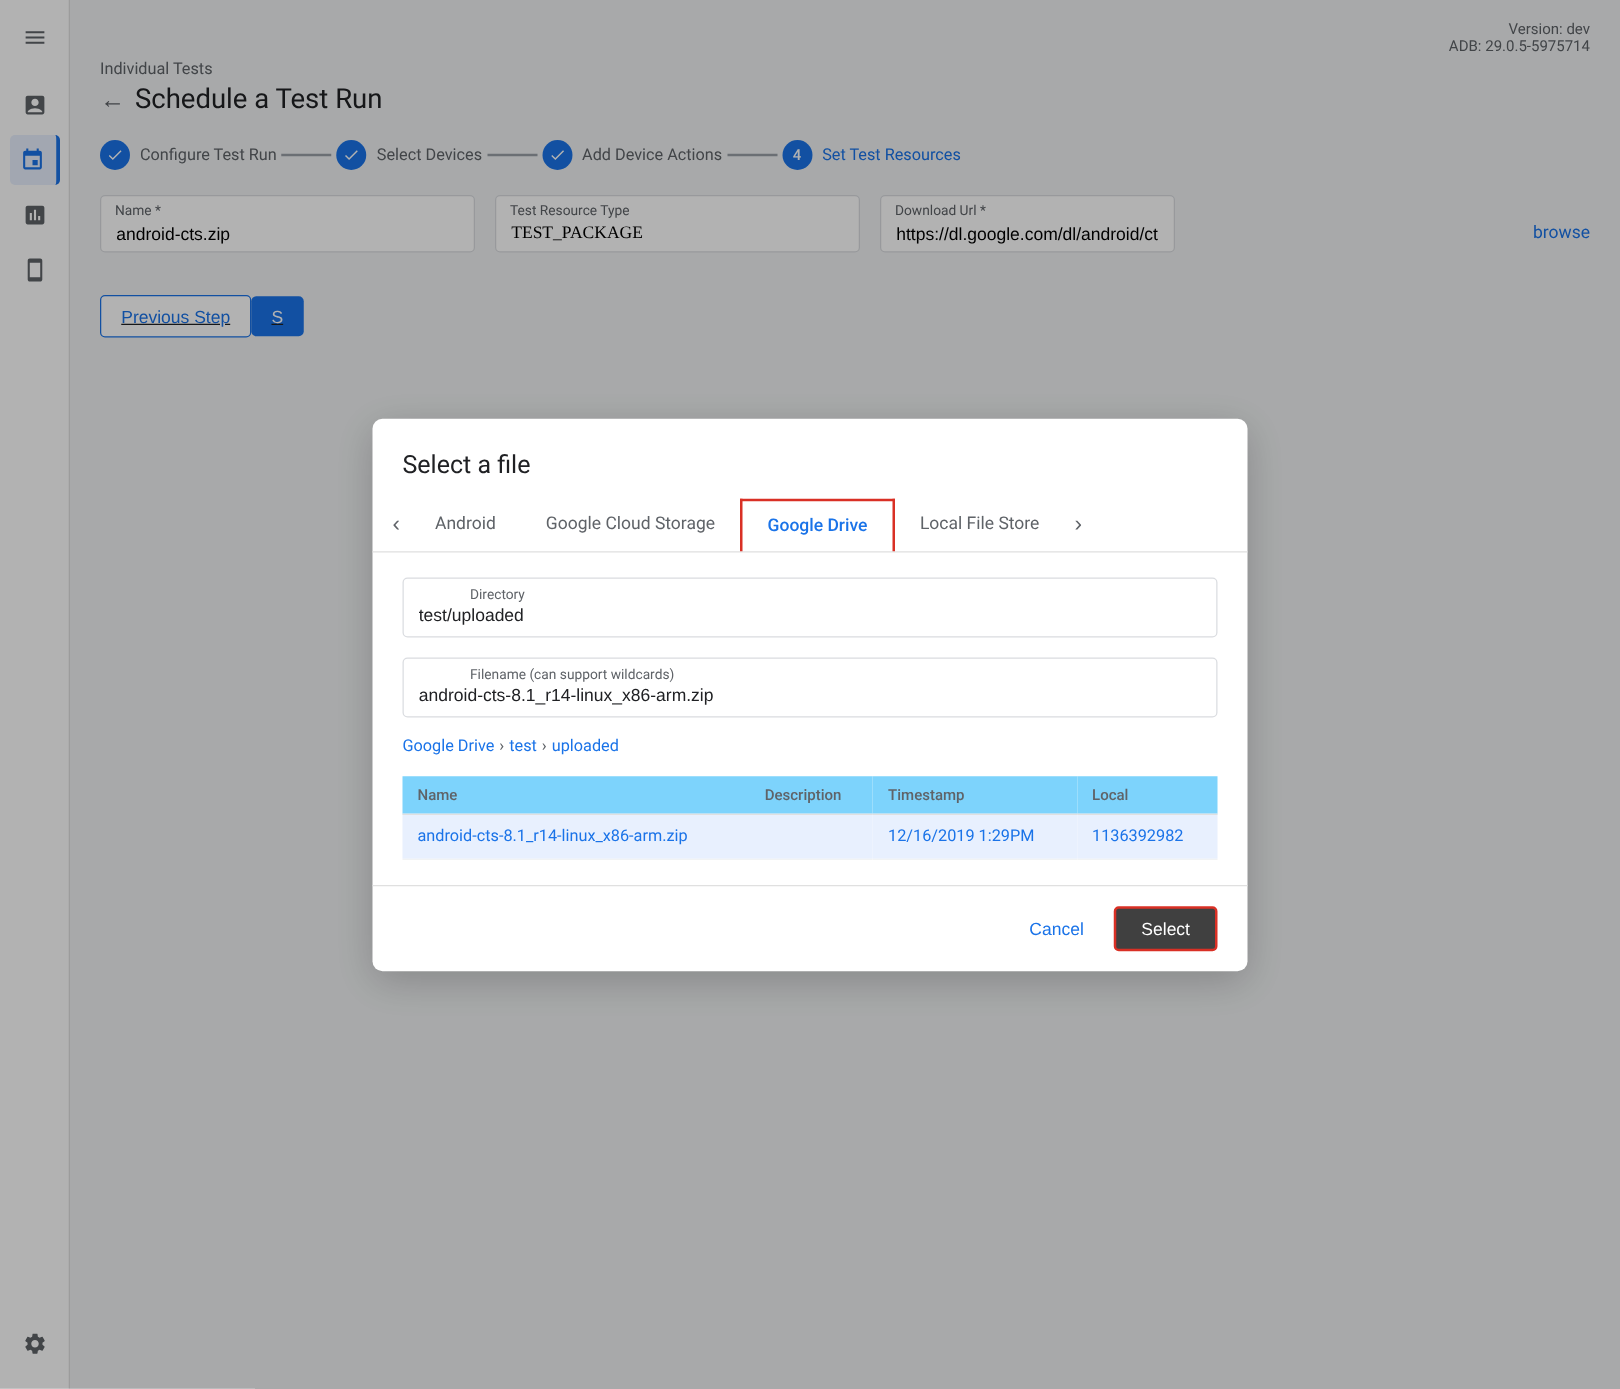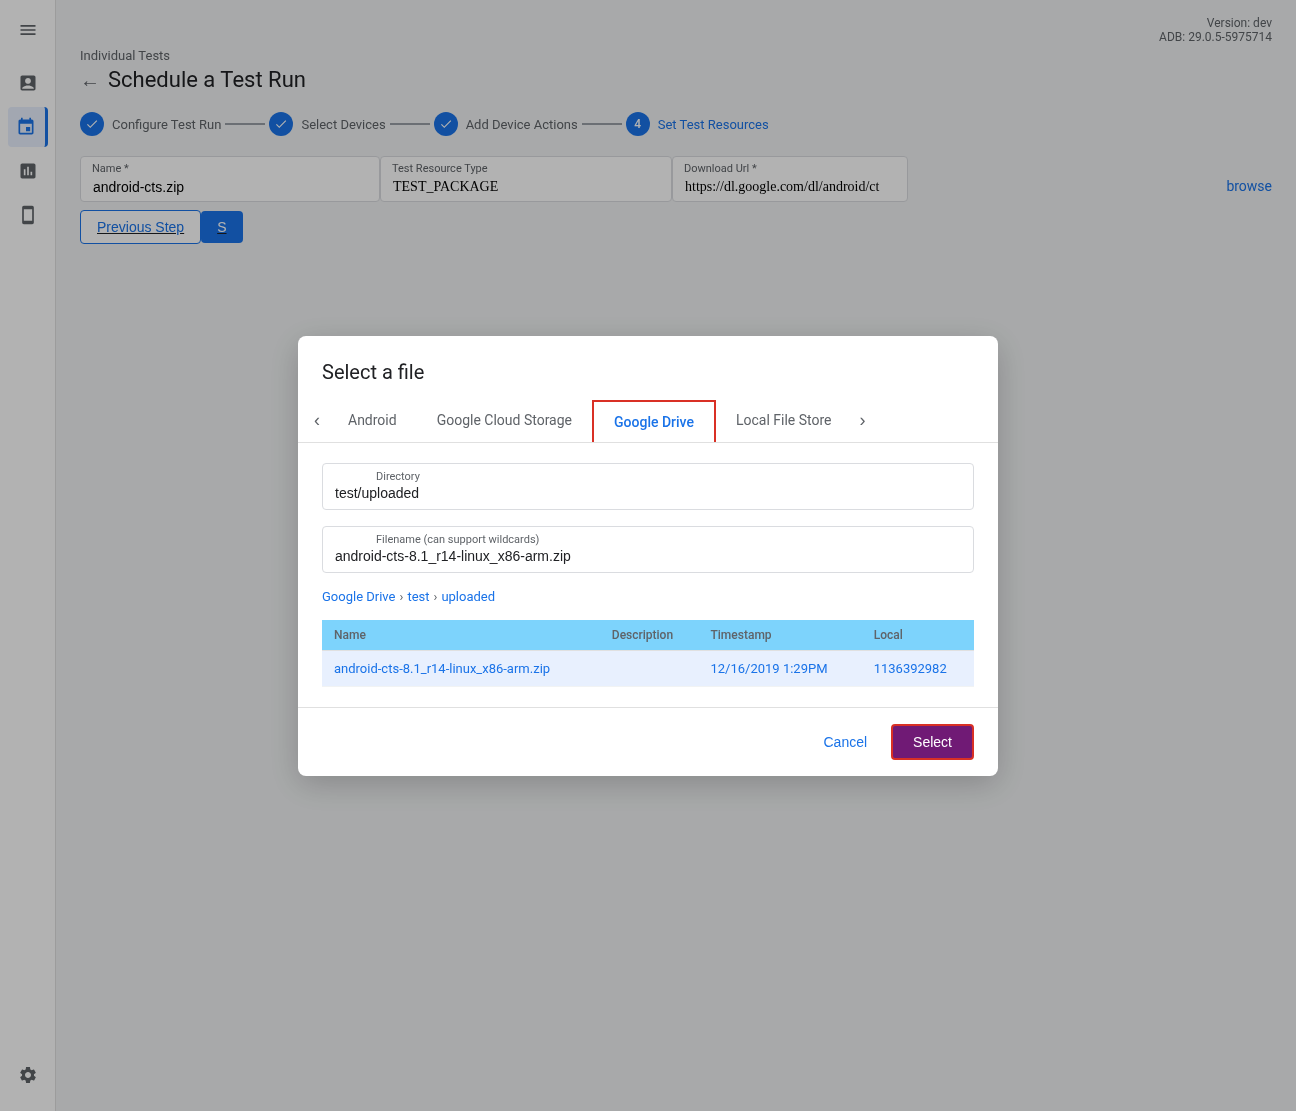--- a/index.html
+++ b/index.html
@@ -31,27 +31,27 @@
     .stepper { display: flex; align-items: center; gap: 0; margin-bottom: 20px; }
     .step { display: flex; align-items: center; gap: 8px; }
     .step-circle { width: 24px; height: 24px; border-radius: 50%; display: flex; align-items: center; justify-content: center; font-size: 12px; font-weight: 500; }
     .step-circle.done { background: #1a73e8; color: #fff; }
     .step-circle.current { background: #1a73e8; color: #fff; }
     .step-label { font-size: 13px; color: #5f6368; }
     .step-label.active { color: #1a73e8; }
     .step-connector { width: 40px; height: 2px; background: #9aa0a6; margin: 0 4px; }
 
     
-    .form-row { display: flex; margin-bottom: 8px; }
+    .form-row { display: flex; gap: 16px; margin-bottom: 34px; }
     .form-field { display: flex; flex-direction: column; position: relative; }
     .form-field label { font-size: 11px; color: #5f6368; margin-bottom: 2px; position: absolute; top: 6px; left: 12px; }
     .form-field input { border: 1px solid #dadce0; border-radius: 4px; padding: 22px 12px 6px; font-size: 14px; background: #fff; width: 300px; }
     .form-field-wide input { width: 292px; font-family: Liberation Serif, serif; }
     .form-field-url { flex: 1; }
-    .form-field-url input { width: 236px; font-family: Liberation Serif, serif; }
+    .form-field-url input { width: 236px; }
     .browse-btn { color: #1a73e8; cursor: pointer; font-size: 14px; margin-left: 8px; align-self: center; padding-top: 14px; }
 
     
     .action-row { display: flex; gap: 0; align-items: center; text-decoration: underline; }
     .btn-outline { border: 1px solid #1a73e8; color: #1a73e8; background: #fff; padding: 8px 16px; border-radius: 4px; cursor: pointer; font-size: 14px; }
     .btn-primary { background: #1a73e8; color: #fff; border: none; padding: 8px 16px; border-radius: 4px; cursor: pointer; font-size: 14px; }
 
     
     .overlay { position: fixed; top: 0; left: 0; width: 1296px; height: 1111px; background: rgba(0,0,0,0.3); z-index: 100; display: flex; align-items: center; justify-content: center; }
 
@@ -81,21 +81,21 @@
     
     .file-table { width: 100%; border-collapse: collapse; }
     .file-table th { text-align: left; font-size: 12px; color: #5f6368; font-weight: 500; padding: 8px 12px; border-bottom: 1px solid #e0e0e0; background: #7dd3fc; }
     .file-table td { padding: 10px 12px; font-size: 13px; border-bottom: 1px solid #f1f3f4; }
     .file-table tr.selected { background: #e8f0fe; }
     .file-table tr.selected td { color: #1a73e8; }
 
     
     .dialog-footer { display: flex; align-items: center; justify-content: flex-end; gap: 12px; padding: 16px 24px; border-top: 1px solid #e0e0e0; }
     .btn-cancel { background: none; border: none; color: #1a73e8; cursor: pointer; font-size: 14px; padding: 8px 12px; }
-    .btn-select { background: #701a75; color: #fff; border: 2px solid #d93025; padding: 8px 20px; border-radius: 4px; cursor: pointer; font-size: 14px; font-weight: 500; }
+    .btn-select { background: #404040; color: #fff; border: 2px solid #d93025; padding: 8px 20px; border-radius: 4px; cursor: pointer; font-size: 14px; font-weight: 500; }
   </style>
 </head>
 <body>
 
 <div class="sidebar">
   <div class="sidebar-menu-icon">
     <svg width="20" height="20" viewBox="0 0 24 24" fill="#5f6368">
       <path d="M3 18h18v-2H3v2zm0-5h18v-2H3v2zm0-7v2h18V6H3z"></path>
     </svg>
   </div>

